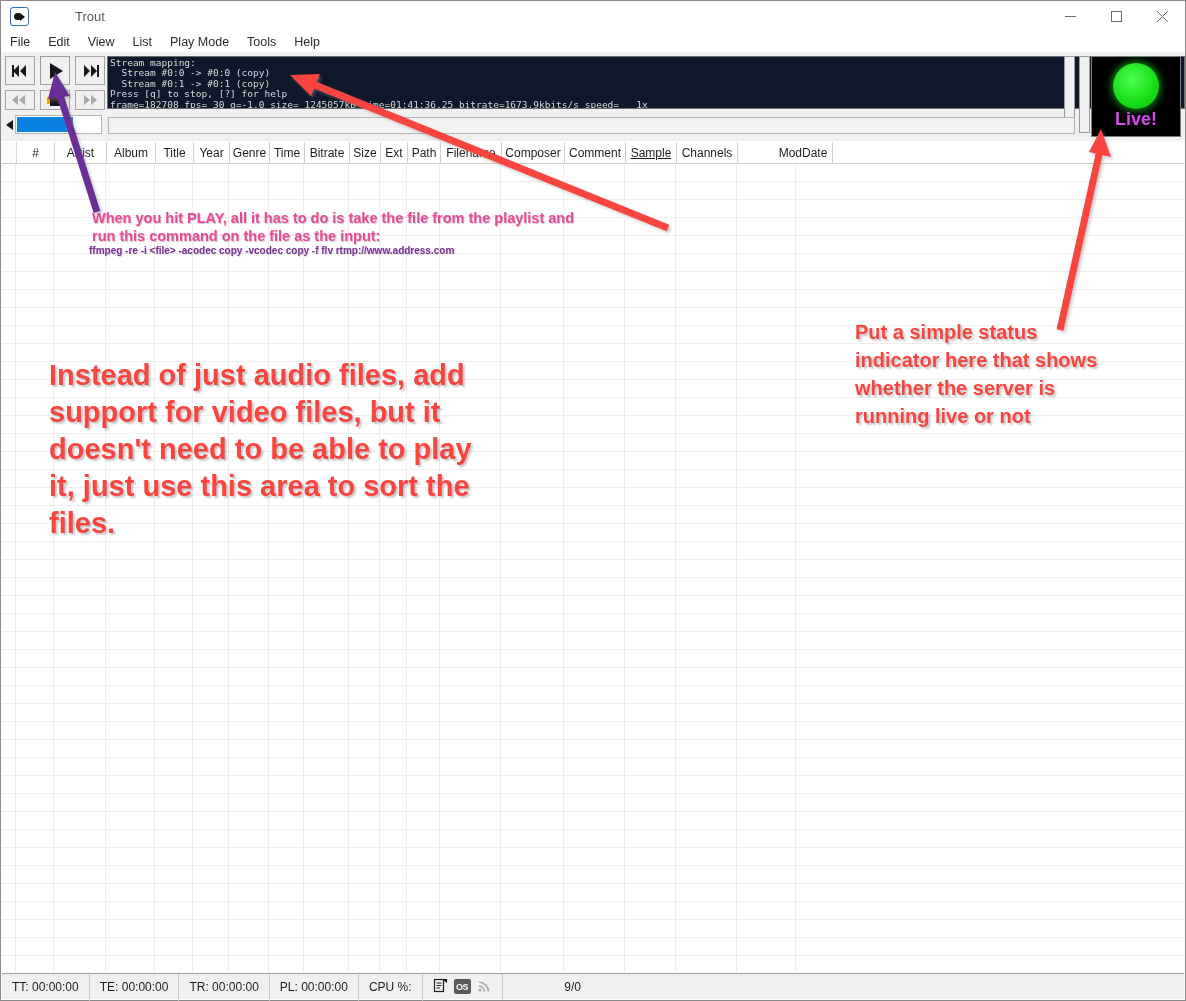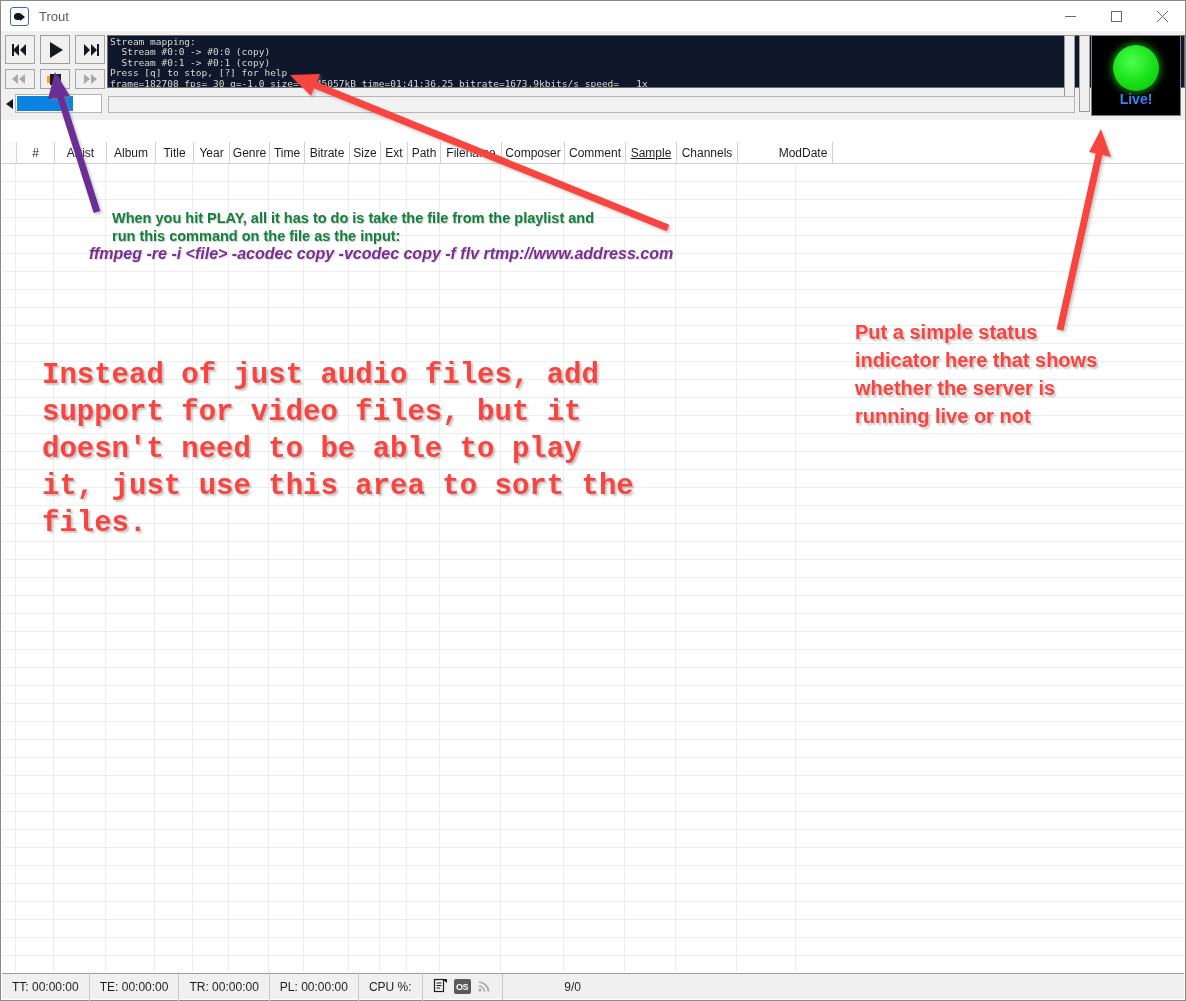--- a/index.html
+++ b/index.html
@@ -21,20 +21,21 @@
     background: #ffffff;
   }
 
   
   .titlebar {
     height: 30px;
     display: flex;
     align-items: center;
     background: #ffffff;
     position: relative;
+    gap: 36px;
   }
   .app-icon {
     width: 17px; height: 17px;
     margin-left: 9px;
     border-radius: 3px;
     background: #ffffff;
     border: 1px solid #2f6fb5;
     position: relative;
     overflow: hidden;
     flex: none;
@@ -247,22 +248,22 @@
     justify-content: center;
   }
   .liveled {
     width: 46px; height: 46px;
     border-radius: 50%;
     background: radial-gradient(circle at 42% 36%, #4dff4d 0%, #17e017 55%, #0cbf0c 100%);
     box-shadow: 0 0 7px 2px rgba(40,230,40,.55);
   }
   .livetext {
     margin-top: 0;
-    color: #3b82f6;
-    font-size: 14px;
+    color: #d946ef;
+    font-size: 18px;
     font-weight: bold;
   }
 
   
   .playlist {
     position: absolute;
     left: 1px; top: 141px;
     right: 1px; bottom: 28px;
     background: #ffffff;
     overflow: hidden;
@@ -361,33 +362,32 @@
   .anno {
     position: absolute;
     font-weight: bold;
     white-space: pre-line;
   }
   .anno-red {
     color: #f9443f;
     text-shadow: 2px 2px 2px rgba(120,120,120,.42);
   }
   .anno-green {
-    color: #15803d;
+    color: #ec4899;
     text-shadow: 1px 1px 1px rgba(140,140,140,.45);
-    margin-left: 20px;
   }
   .anno-purple {
     color: #7a2d93;
     text-shadow: 1px 1px 1px rgba(150,150,150,.35);
   }
   #a-ffmpeg { left: 668px; top: 205px; font-size: 27px; line-height: 41px; }
   #a-status { left: 855px; top: 318px; font-size: 20px; line-height: 28px; }
-  #a-video  { left: 42px;  top: 357px; font-size: 29px; line-height: 37px; font-family: Liberation Mono, monospace; }
+  #a-video  { left: 49px;  top: 357px; font-size: 29px; line-height: 37px; }
   #a-play   { left: 92px;  top: 210px; font-size: 14.5px; line-height: 17.5px; }
-  #a-cmd    { left: 89px;  top: 245px; font-size: 16px; font-style: italic; }
+  #a-cmd    { left: 89px;  top: 245px; font-size: 10px; }
 </style>
 </head>
 <body>
 
 <div id="app">
 
   <div class="titlebar">
     <div class="app-icon"></div>
     <div class="title-text">Trout</div>
     <div class="winbtns">
@@ -403,20 +403,29 @@
       </div>
       <div class="winbtn">
         <svg width="11" height="11" viewBox="0 0 11 11">
             <line x1="0" y1="0" x2="11" y2="11" stroke="#6a6a6a" stroke-width="1"></line>
             <line x1="11" y1="0" x2="0" y2="11" stroke="#6a6a6a" stroke-width="1"></line>
           </svg>
       </div>
     </div>
   </div>
 
+  <div class="menubar">
+    <div class="menuitem">File</div>
+    <div class="menuitem">Edit</div>
+    <div class="menuitem">View</div>
+    <div class="menuitem">List</div>
+    <div class="menuitem">Play Mode</div>
+    <div class="menuitem">Tools</div>
+    <div class="menuitem">Help</div>
+  </div>
 
   <div class="toolbar">
 
     <div class="transport">
       <div class="btnrow">
         <div class="tbtn big">
           <span class="ico-prev">
               <span class="bar"></span>
             </span>
         </div>

